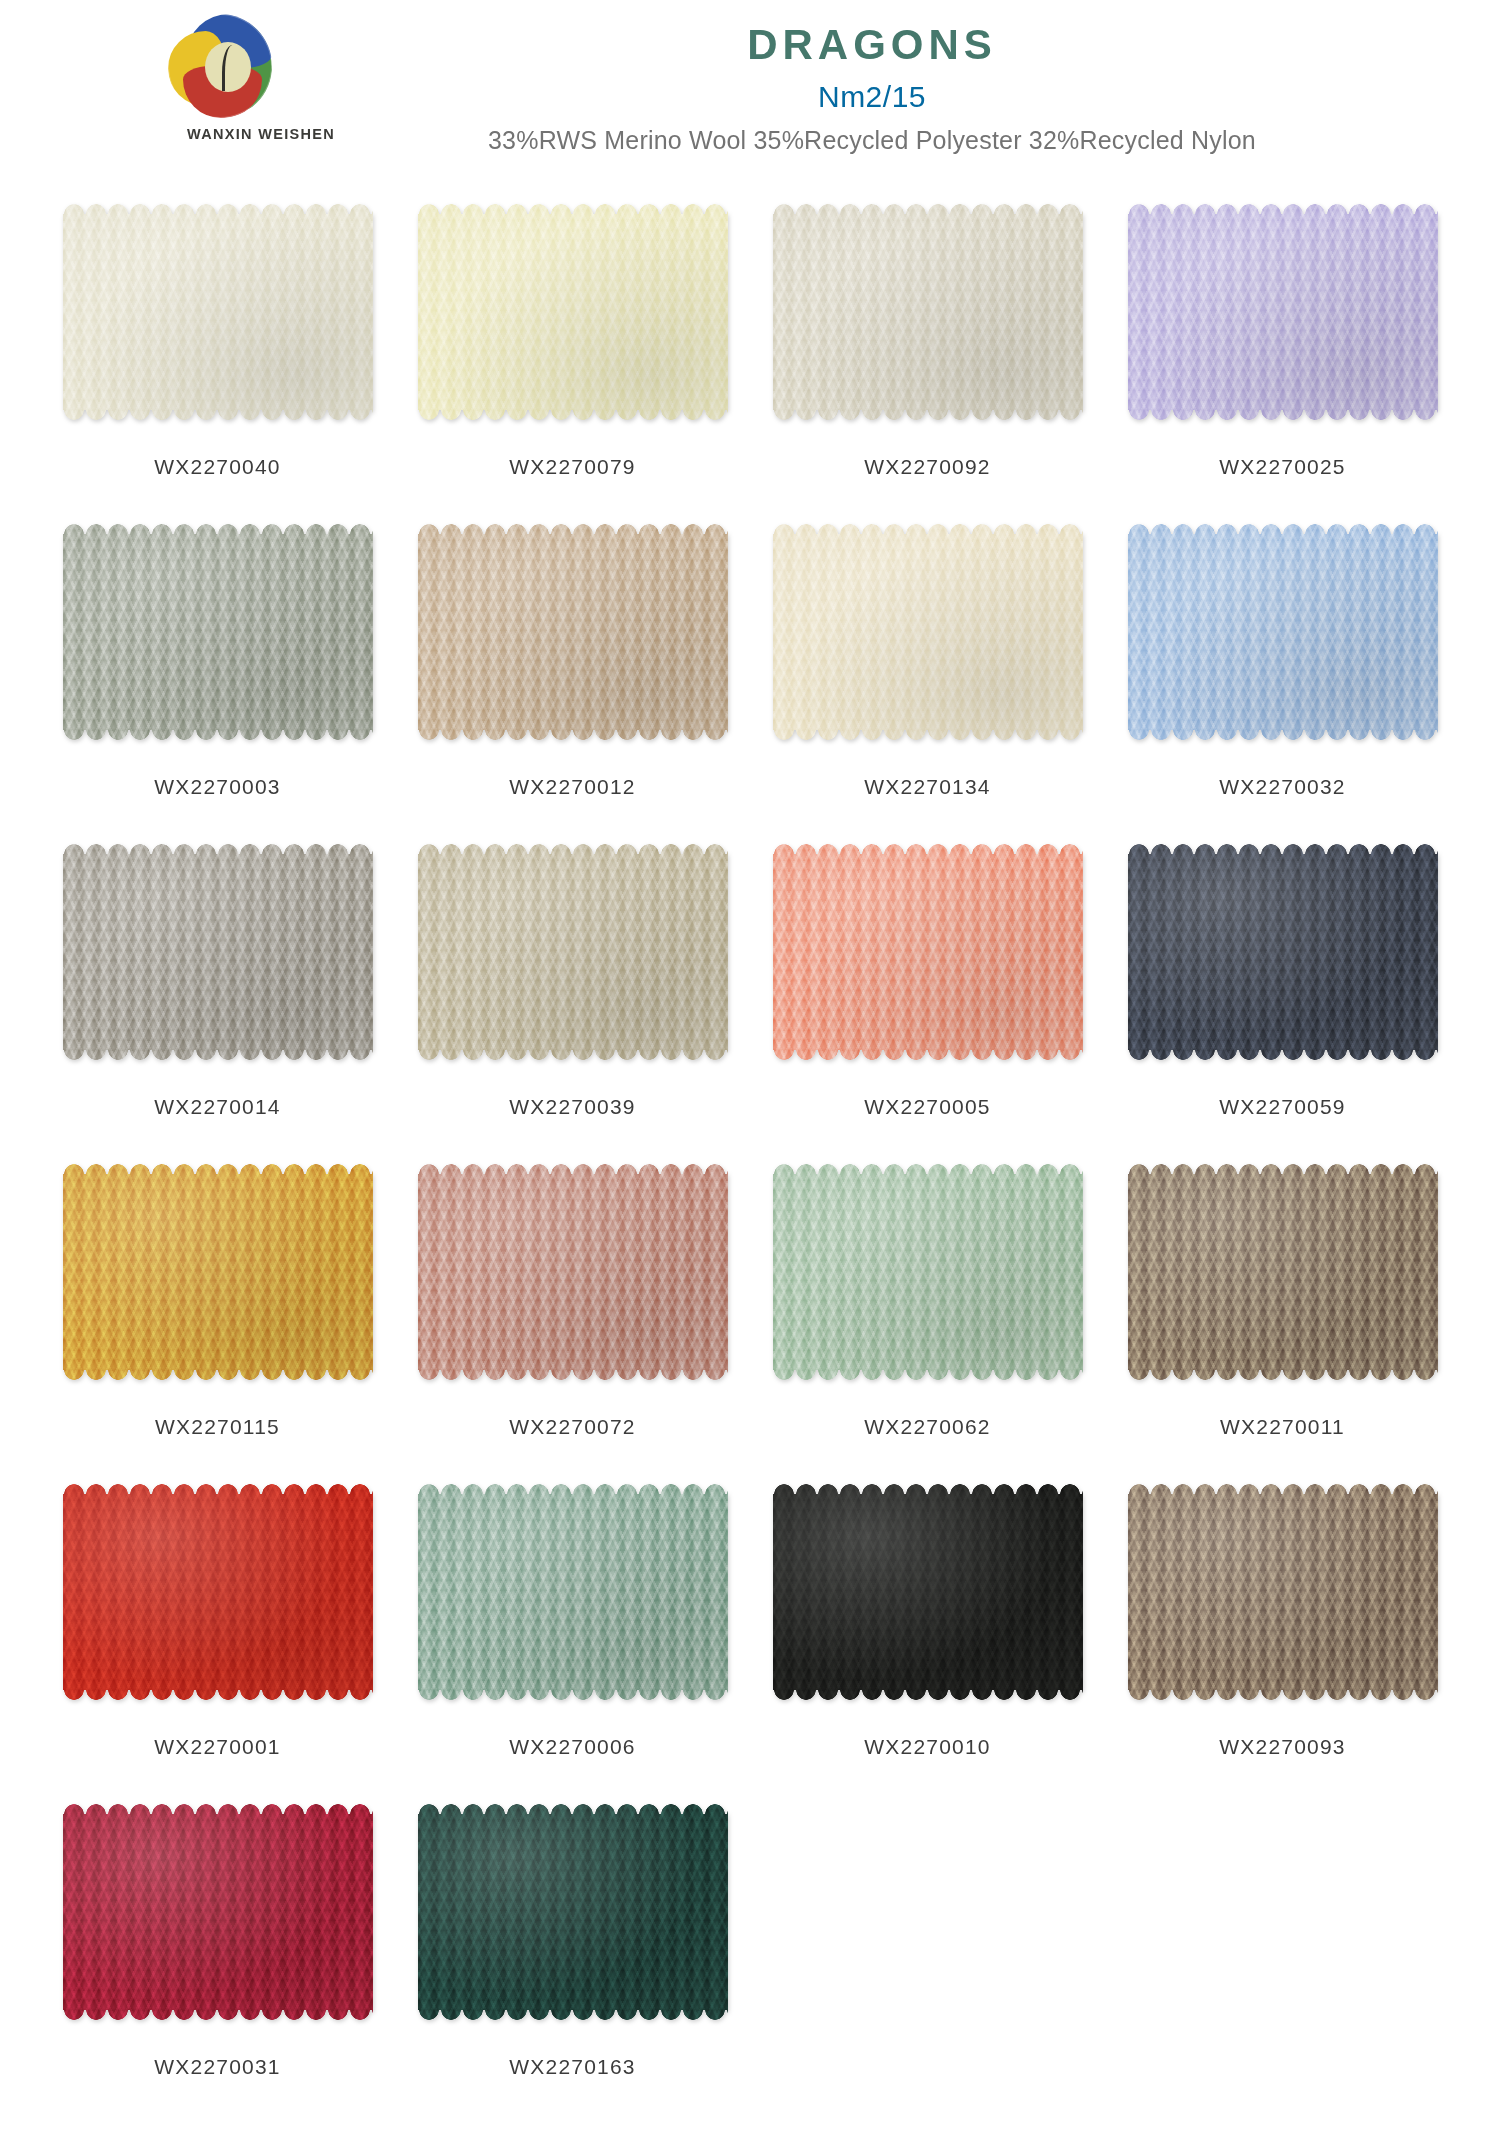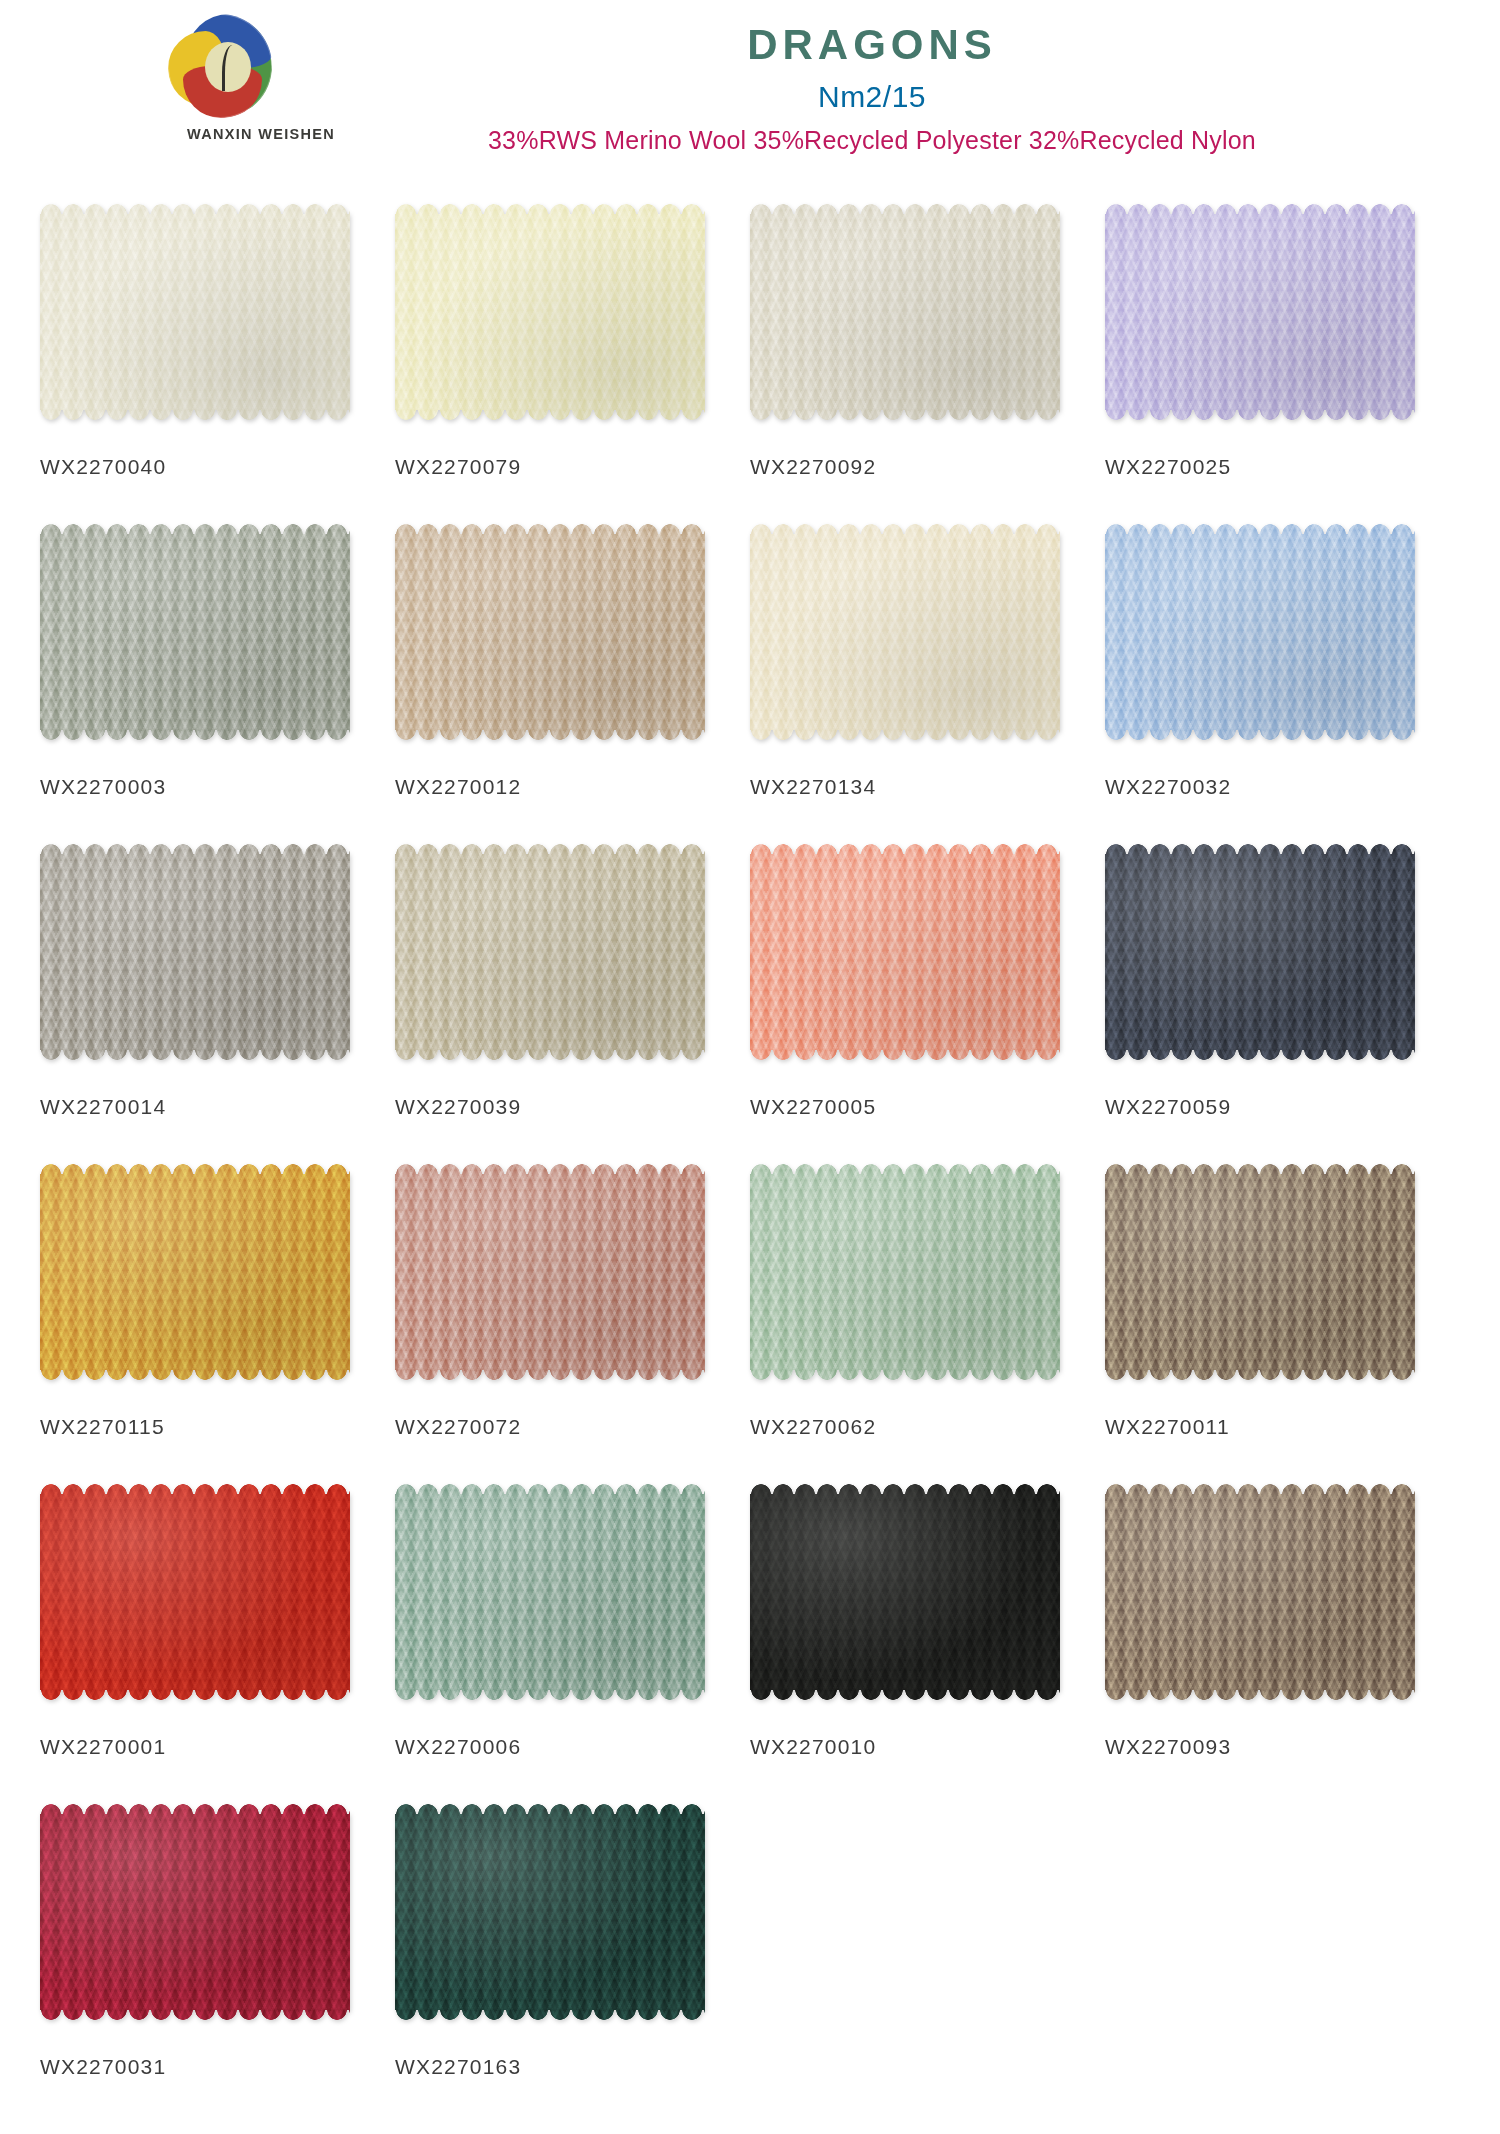--- a/index.html
+++ b/index.html
@@ -98,41 +98,41 @@
   .title-count{
     margin-top:14px;
     font-size:30px;
     color:#0369a1;
     letter-spacing:.5px;
     font-weight:400;
   }
   .title-comp{
     margin-top:12px;
     font-size:25px;
-    color:#be185d;
+    color:#737373;
     letter-spacing:.2px;
     font-weight:400;
   }
 
   
   .swatch-grid{
     position:relative;
     width:1420px;
     margin:0 auto;
     padding-top:8px;
     display:grid;
     grid-template-columns:repeat(4, 1fr);
     row-gap:0px;
     column-gap:0px;
   }
   .cell{
     height:320px;
     display:flex;
     flex-direction:column;
-    align-items:flex-start;
+    align-items:center;
     justify-content:flex-start;
   }
 
   
   .swatch-wrap{
     width:310px;
     height:218px;
     position:relative;
     filter:drop-shadow(1px 2px 2px rgba(0,0,0,.18));
   }

